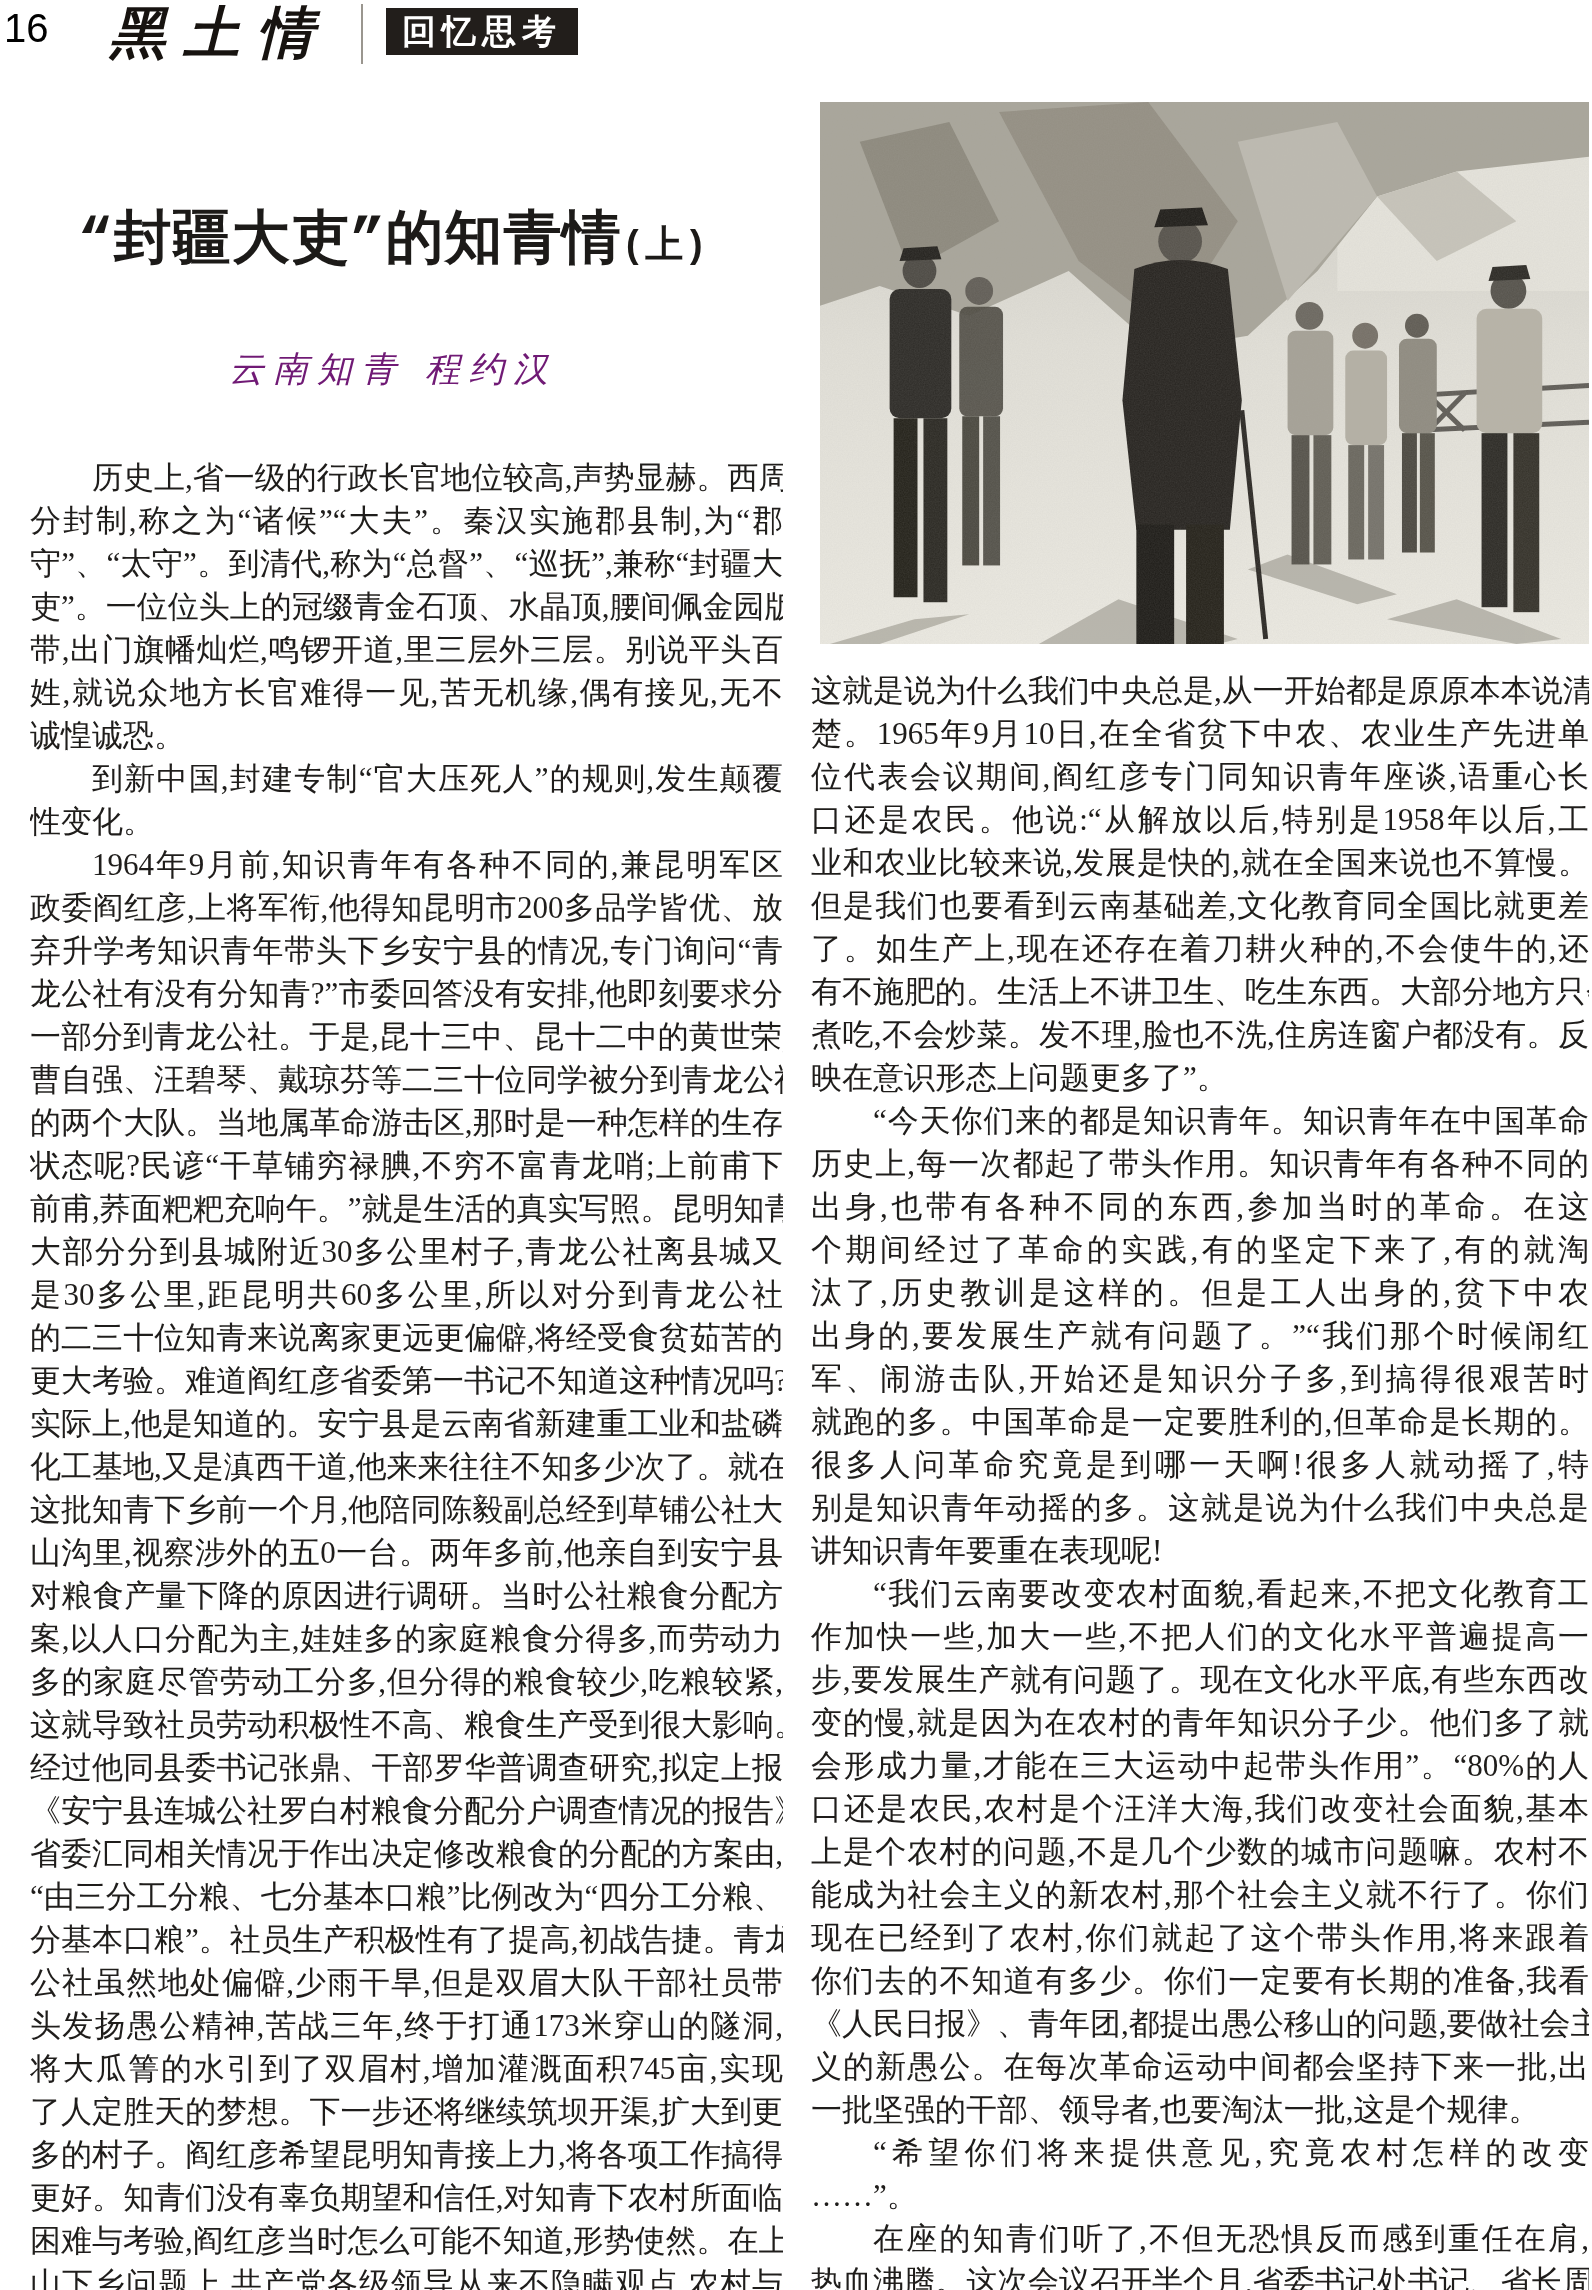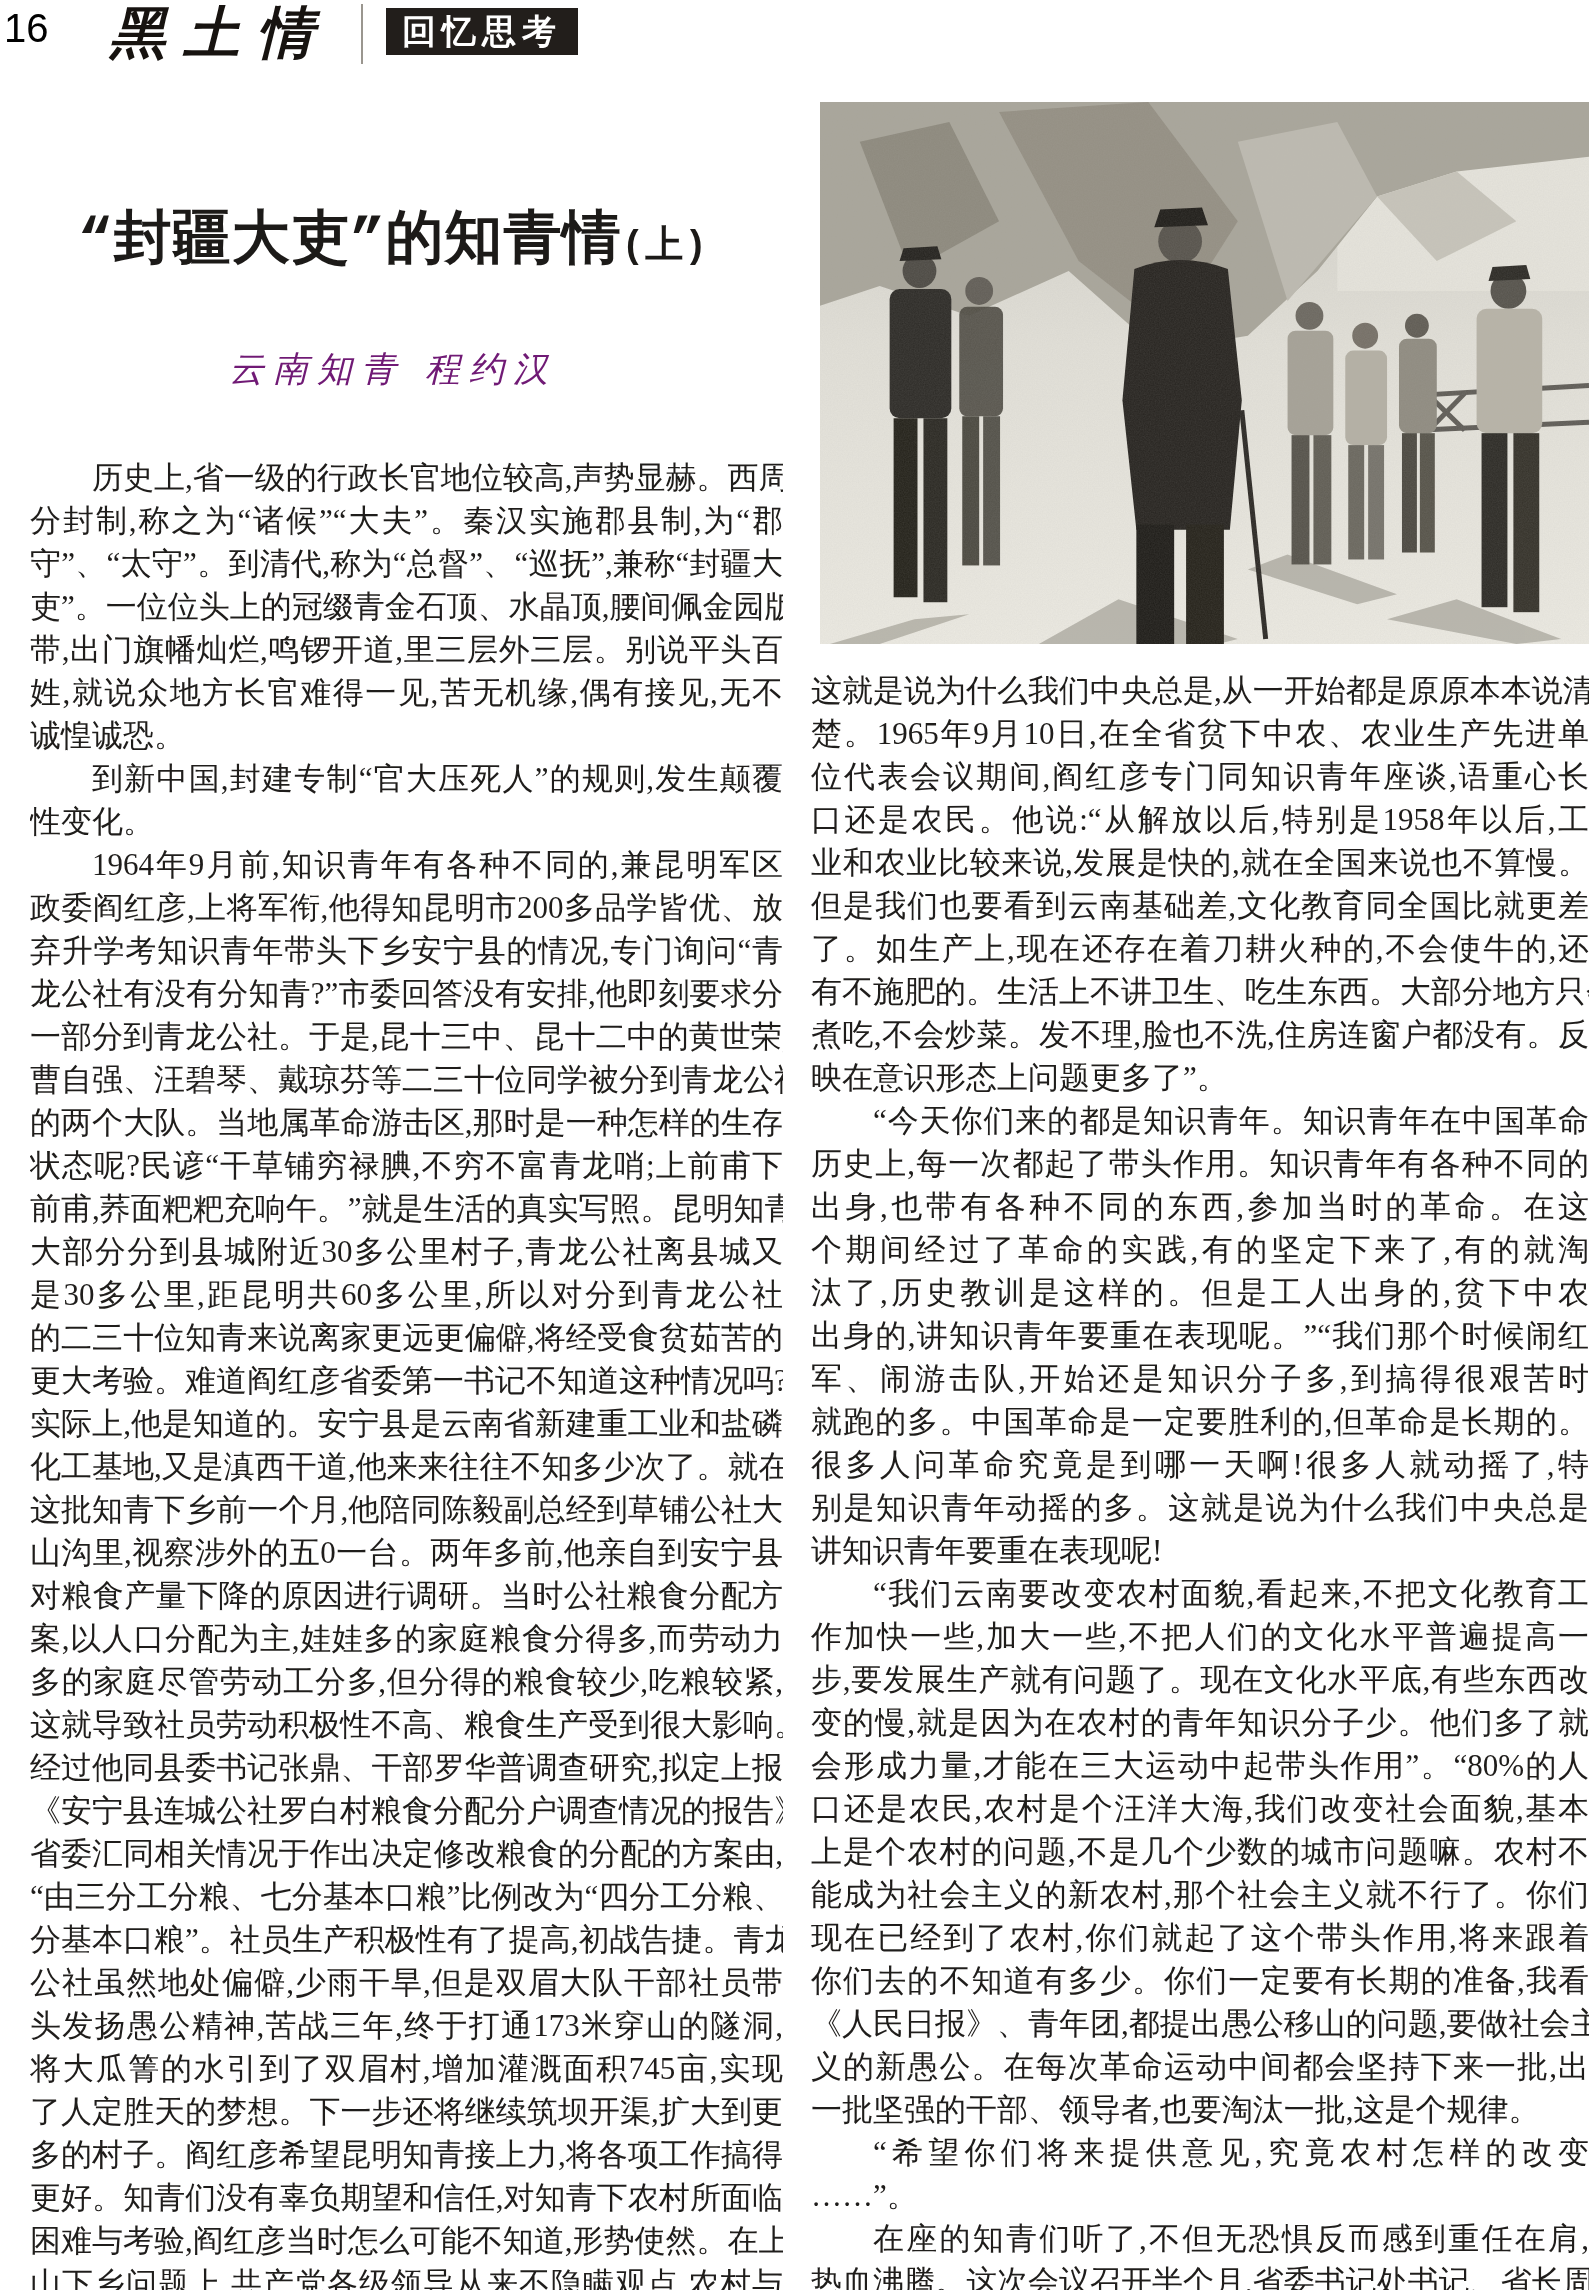--- a/index.html
+++ b/index.html
@@ -215,21 +215,21 @@
       <div class="line">但是我们也要看到云南基础差,文化教育同全国比就更差</div>
       <div class="line">了。如生产上,现在还存在着刀耕火种的,不会使牛的,还</div>
       <div class="line">有不施肥的。生活上不讲卫生、吃生东西。大部分地方只会</div>
       <div class="line">煮吃,不会炒菜。发不理,脸也不洗,住房连窗户都没有。反</div>
       <div class="line end">映在意识形态上问题更多了”。</div>
       <div class="line indent">“今天你们来的都是知识青年。知识青年在中国革命</div>
       <div class="line">历史上,每一次都起了带头作用。知识青年有各种不同的</div>
       <div class="line">出身,也带有各种不同的东西,参加当时的革命。在这</div>
       <div class="line">个期间经过了革命的实践,有的坚定下来了,有的就淘</div>
       <div class="line">汰了,历史教训是这样的。但是工人出身的,贫下中农</div>
-      <div class="line">出身的,讲知识青年要重在表现呢。”“我们那个时候闹红</div>
+      <div class="line">出身的,要发展生产就有问题了。”“我们那个时候闹红</div>
       <div class="line">军、闹游击队,开始还是知识分子多,到搞得很艰苦时</div>
       <div class="line">就跑的多。中国革命是一定要胜利的,但革命是长期的。</div>
       <div class="line">很多人问革命究竟是到哪一天啊!很多人就动摇了,特</div>
       <div class="line">别是知识青年动摇的多。这就是说为什么我们中央总是</div>
       <div class="line end">讲知识青年要重在表现呢!</div>
       <div class="line indent">“我们云南要改变农村面貌,看起来,不把文化教育工</div>
       <div class="line">作加快一些,加大一些,不把人们的文化水平普遍提高一</div>
       <div class="line">步,要发展生产就有问题了。现在文化水平底,有些东西改</div>
       <div class="line">变的慢,就是因为在农村的青年知识分子少。他们多了就</div>
       <div class="line">会形成力量,才能在三大运动中起带头作用”。“80%的人</div>

